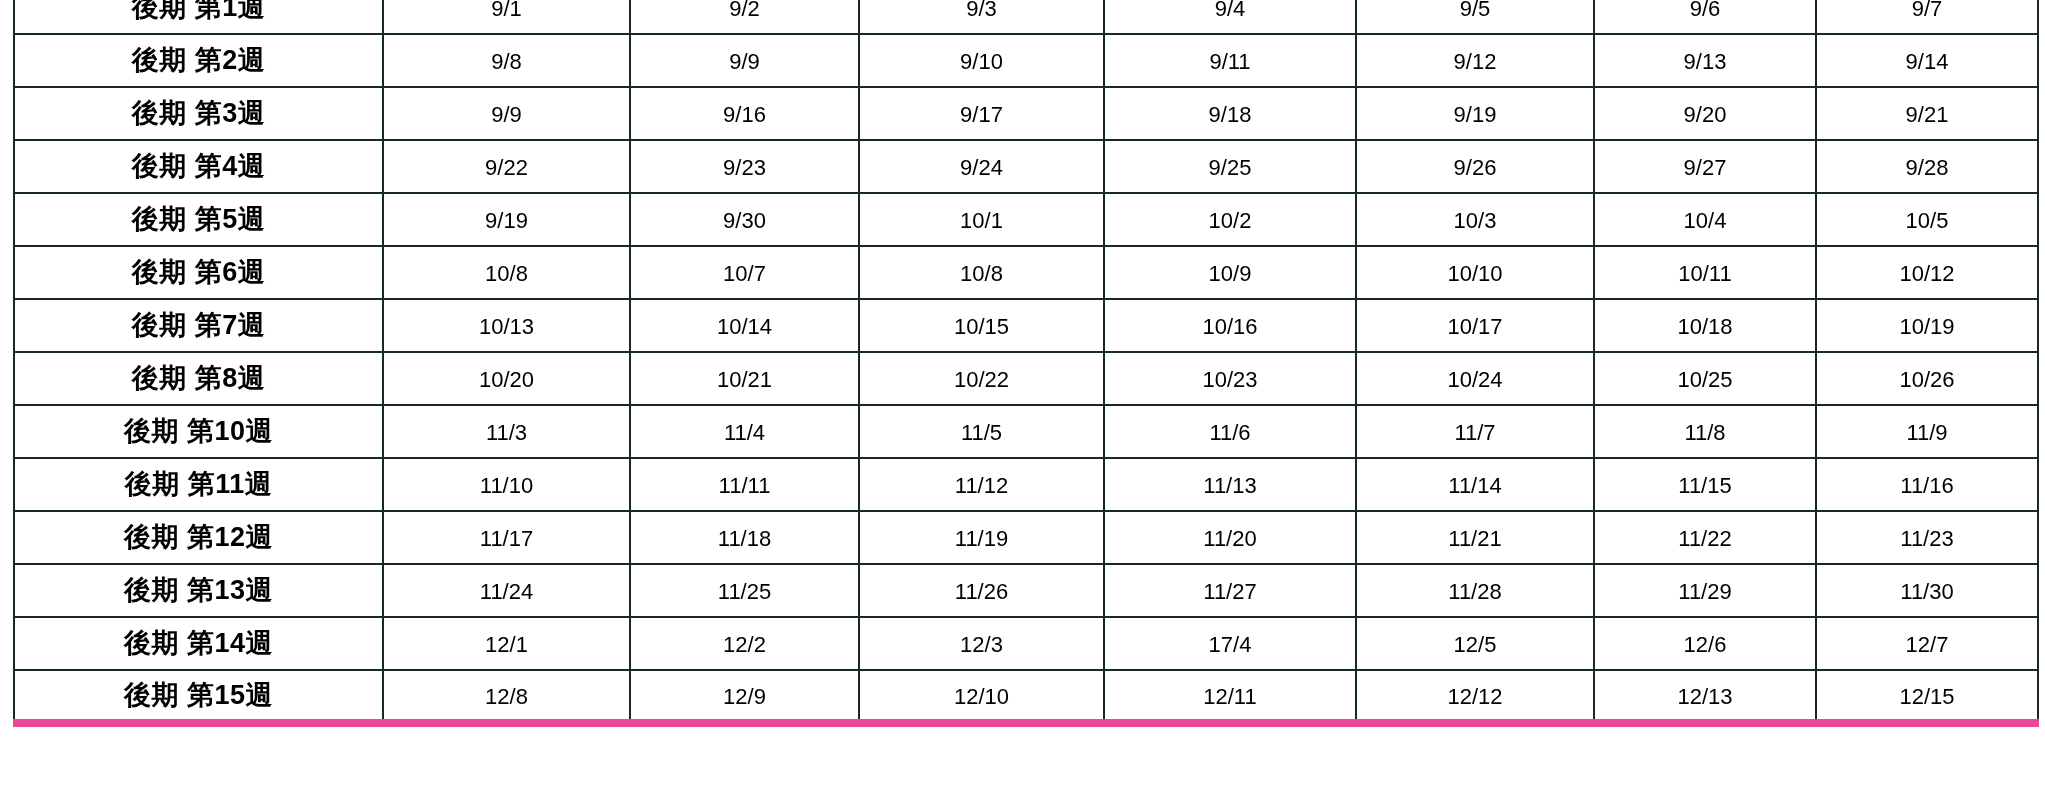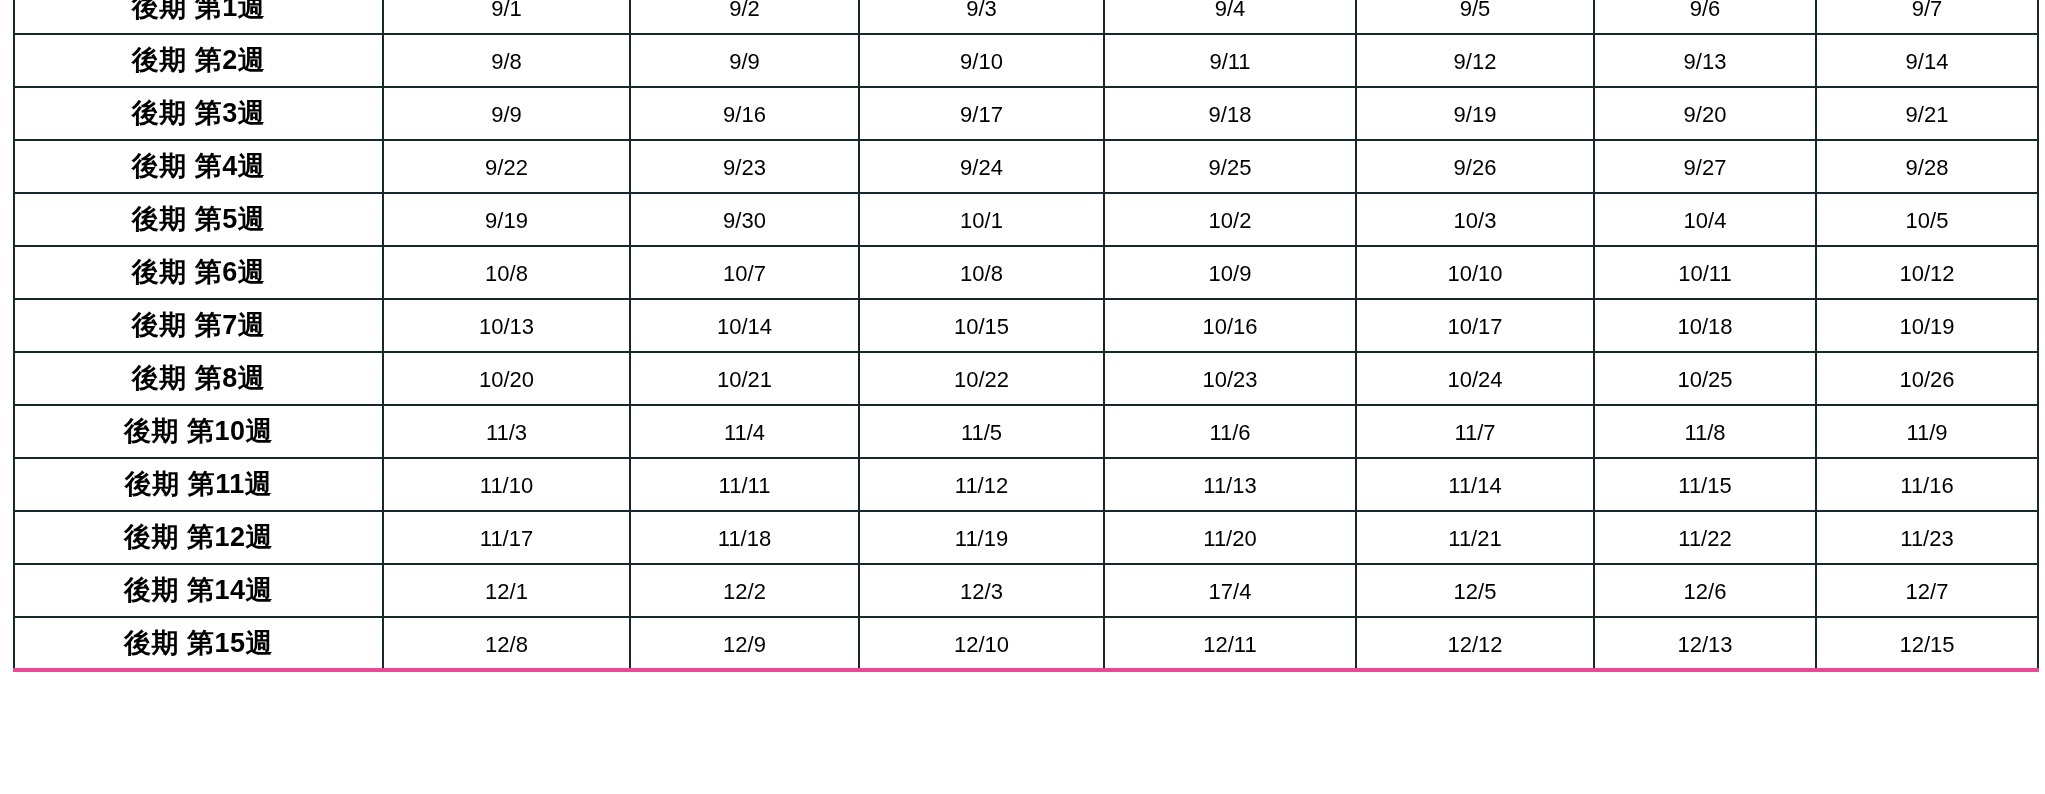--- a/index.html
+++ b/index.html
@@ -88,21 +88,21 @@
   td.sel { background: #b7c5c6; }
 
   
   td.dbl-right {
     border-right: 3px double #16282c;
     box-shadow: 3px 0 0 -1px #16282c;
   }
 
   
   tr.last-row td {
-    border-bottom: 4px solid #ec4899;
+    border-bottom: 8px solid #ec4899;
   }
 
   
   #bottom-strip {
     position: absolute;
     left: 13px;
     top: 789px;
     width: 2024px;
     height: 5px;
     background: #f6ded3;
@@ -407,20 +407,46 @@
             </td>
             <td class="date">
               <span class="dt-inner">11/22</span>
             </td>
             <td class="date">
               <span class="dt-inner">11/23</span>
             </td>
           </tr>
           <tr>
             <td class="week">
+              <span class="wk-inner">後期 第13週</span>
+            </td>
+            <td class="date sel">
+              <span class="dt-inner">11/24</span>
+            </td>
+            <td class="date">
+              <span class="dt-inner">11/25</span>
+            </td>
+            <td class="date">
+              <span class="dt-inner">11/26</span>
+            </td>
+            <td class="date">
+              <span class="dt-inner">11/27</span>
+            </td>
+            <td class="date dbl-right">
+              <span class="dt-inner">11/28</span>
+            </td>
+            <td class="date">
+              <span class="dt-inner">11/29</span>
+            </td>
+            <td class="date">
+              <span class="dt-inner">11/30</span>
+            </td>
+          </tr>
+          <tr>
+            <td class="week">
               <span class="wk-inner">後期 第14週</span>
             </td>
             <td class="date sel">
               <span class="dt-inner">12/1</span>
             </td>
             <td class="date">
               <span class="dt-inner">12/2</span>
             </td>
             <td class="date">
               <span class="dt-inner">12/3</span>

